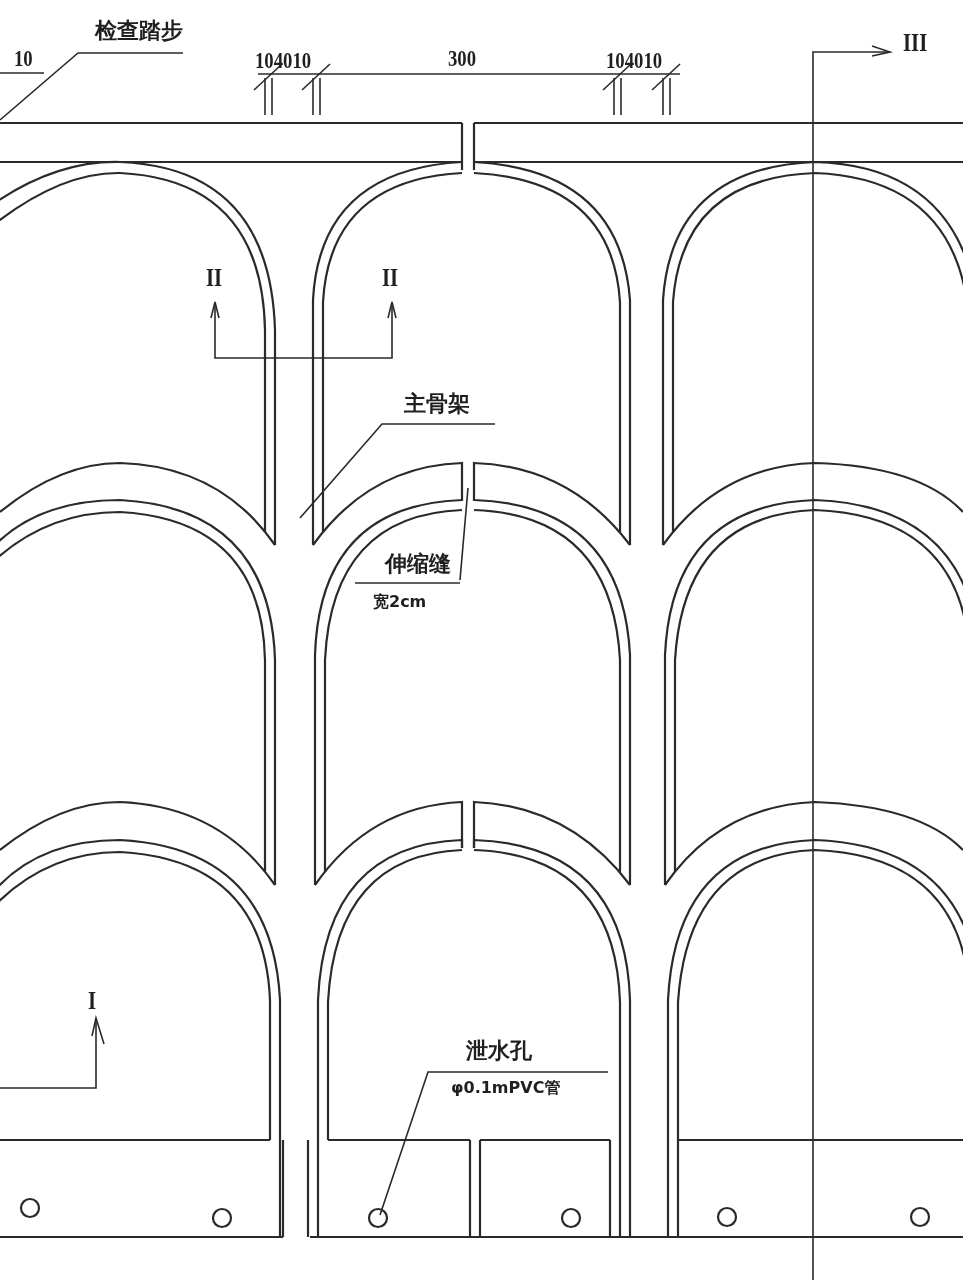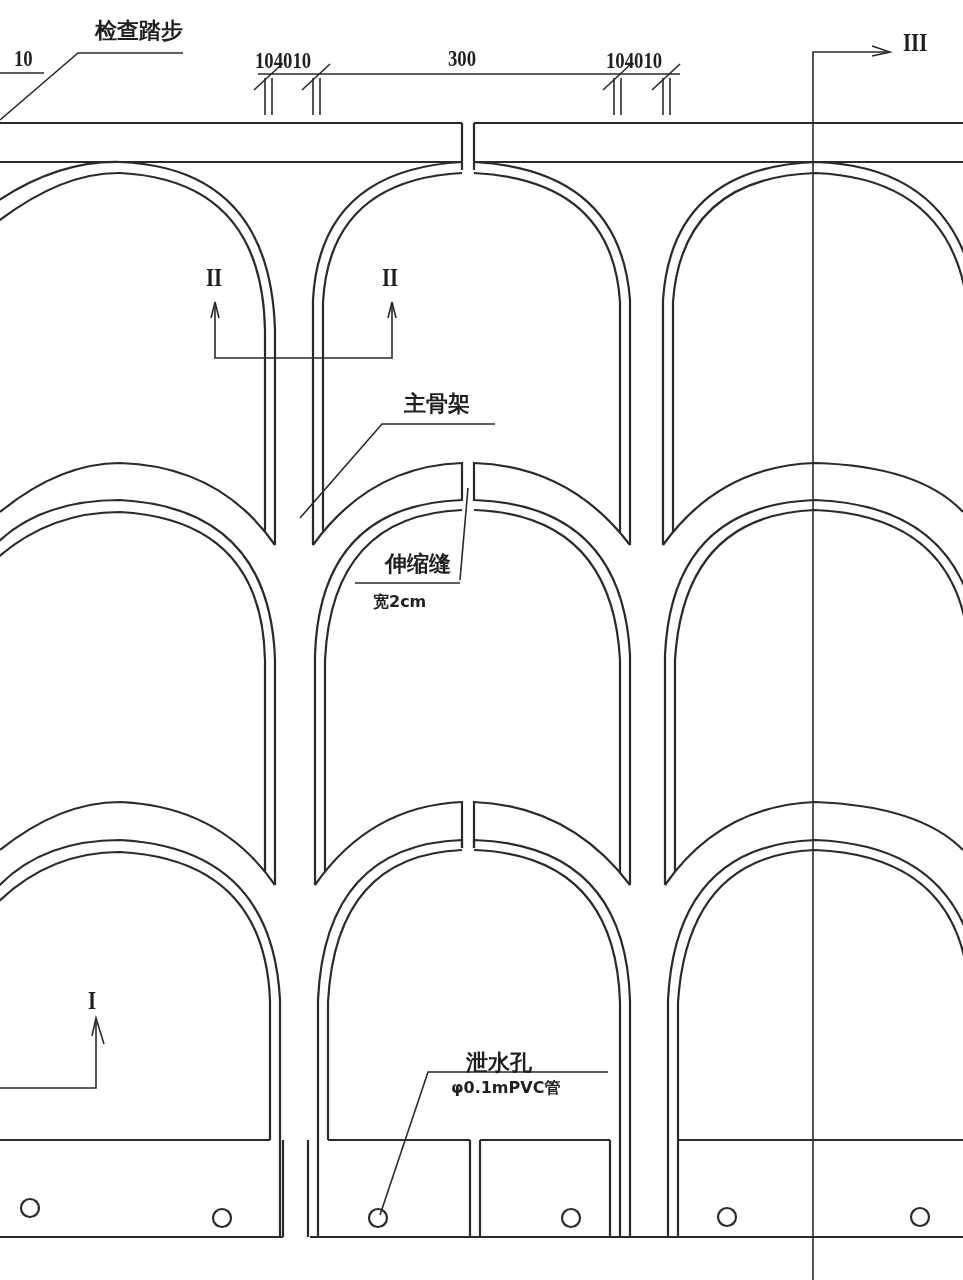--- a/index.html
+++ b/index.html
@@ -160,14 +160,14 @@
 
 <div class="lbl roman" style="left:903px; top:30px;">III</div>
 <div class="lbl roman" style="left:206px; top:265px;">II</div>
 <div class="lbl roman" style="left:382px; top:265px;">II</div>
 <div class="lbl roman" style="left:88px; top:988px;">I</div>
 
 <div class="lbl cn" style="left:404px; top:393px;">主骨架</div>
 <div class="lbl cn" style="left:378px; top:553px;margin-left:7px;">伸缩缝</div>
 <div class="lbl sub" style="left:373px; top:594px;">宽2cm</div>
 
-<div class="lbl cn" style="left:466px; top:1040px;margin-top:12px;">泄水孔</div>
+<div class="lbl cn" style="left:466px; top:1040px;">泄水孔</div>
 <div class="lbl sub" style="left:451px; top:1080px;">φ0.1mPVC管</div>
 
 </body></html>

